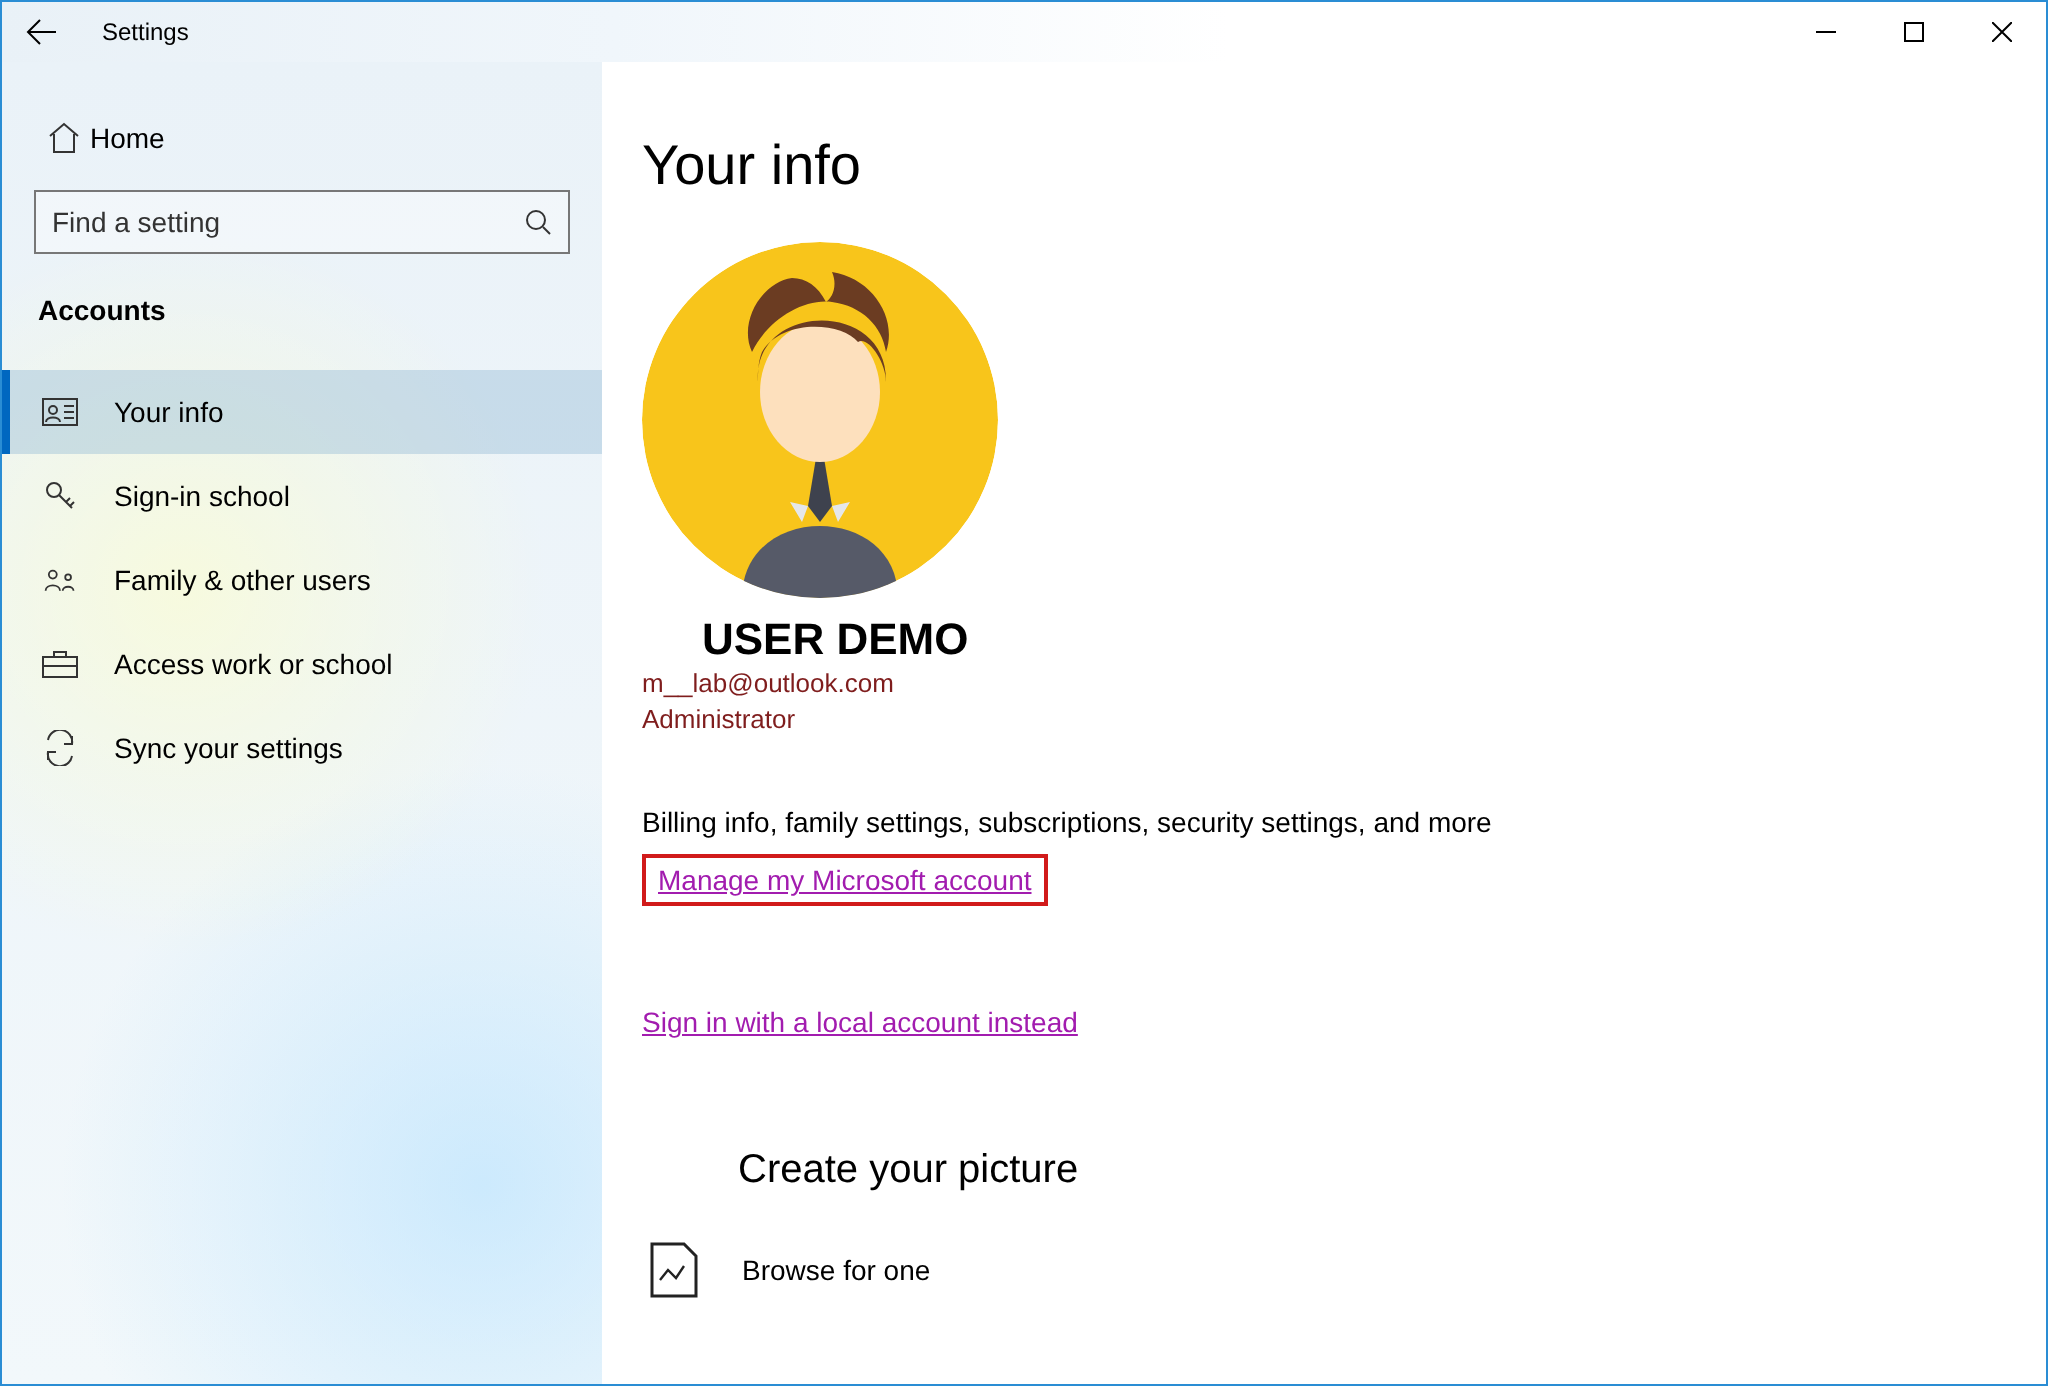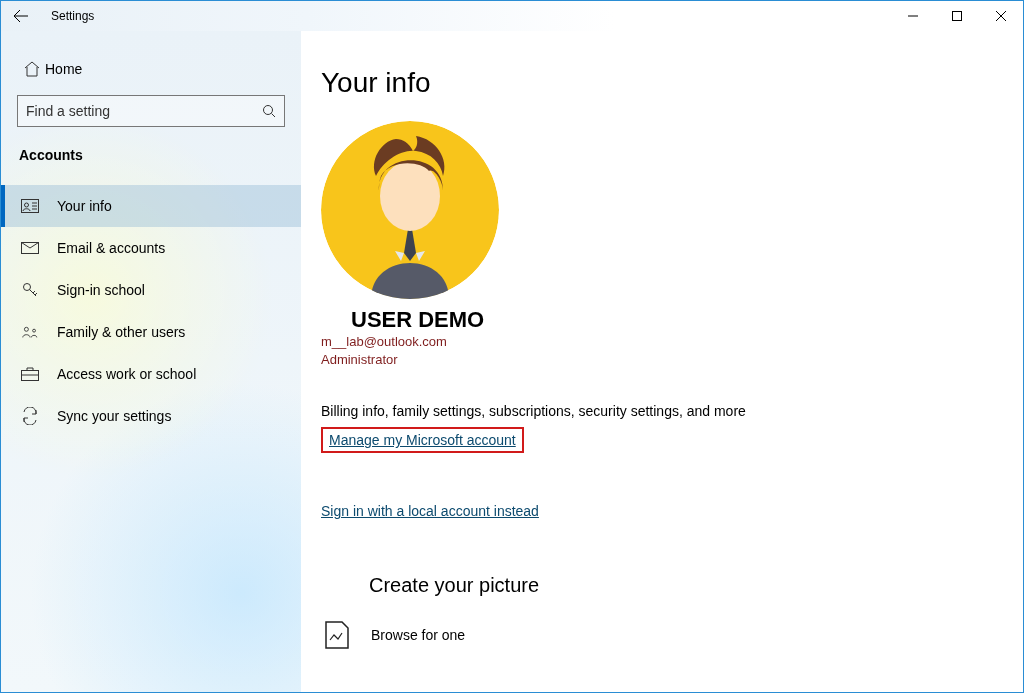--- a/index.html
+++ b/index.html
@@ -87,21 +87,21 @@
   .main {
     flex:1;
     padding: 36px 20px 0 20px;
     overflow: auto;
   }
   .page-title { font-size: 28px; font-weight: 400; margin-bottom: 22px; }
   .avatar { width: 178px; height:178px; border-radius: 50%; overflow:hidden; }
   .username { font-size: 22px; font-weight: 700; margin-top: 8px; margin-left: 30px; }
   .subtle { font-size: 13px; color: #7f1d1d; line-height: 1.4; }
   .billing { font-size: 14px; margin-top: 34px; }
-  .link { color:#0c4a6e; font-size: 14px; margin-top: 12px; display:inline-block; }
+  .link { color:#a21caf; font-size: 14px; margin-top: 12px; display:inline-block; }
   .manage-wrap {
     border: 2px solid #d11a1a;
     display:inline-block;
     padding: 3px 6px;
     margin-top: 8px;
   }
   .manage-wrap .link { margin-top:0; }
   .section2 { font-size: 20px; font-weight: 400; margin-top: 55px; margin-left: 48px; }
   .pic-row { display:flex; align-items:center; gap: 18px; margin-top: 22px; }
   .pic-icon { width:32px; height:32px; border: none; display:flex; align-items:center; justify-content:center; }
@@ -155,29 +155,20 @@
       <li class="navitem active">
         <span class="nicon">
             <svg width="18" height="14" viewBox="0 0 18 14">
               <rect x="0.5" y="0.5" width="17" height="13" stroke="#333" fill="none"></rect>
               <circle cx="5.5" cy="6" r="2" stroke="#333" fill="none"></circle>
               <path d="M2 12 C2 9 9 9 9 12" stroke="#333" fill="none"></path>
               <path d="M11 4 H16 M11 7 H16 M11 10 H16" stroke="#333"></path>
             </svg>
           </span>
         <span class="ntext">Your info</span>
-      </li>
-      <li class="navitem">
-        <span class="nicon">
-            <svg width="18" height="12" viewBox="0 0 18 12">
-              <rect x="0.5" y="0.5" width="17" height="11" stroke="#333" fill="none"></rect>
-              <path d="M0.5 0.5 L9 6 L17.5 0.5" stroke="#333" fill="none"></path>
-            </svg>
-          </span>
-        <span class="ntext">Email &amp; accounts</span>
       </li>
       <li class="navitem">
         <span class="nicon">
             <svg width="18" height="18" viewBox="0 0 18 18">
               <circle cx="6" cy="6" r="3.5" stroke="#333" fill="none"></circle>
               <path d="M8.5 8.5 L15 15 M12 12 L14 10 M14 14 L16 12" stroke="#333" fill="none"></path>
             </svg>
           </span>
         <span class="ntext">Sign-in school</span>
       </li>

